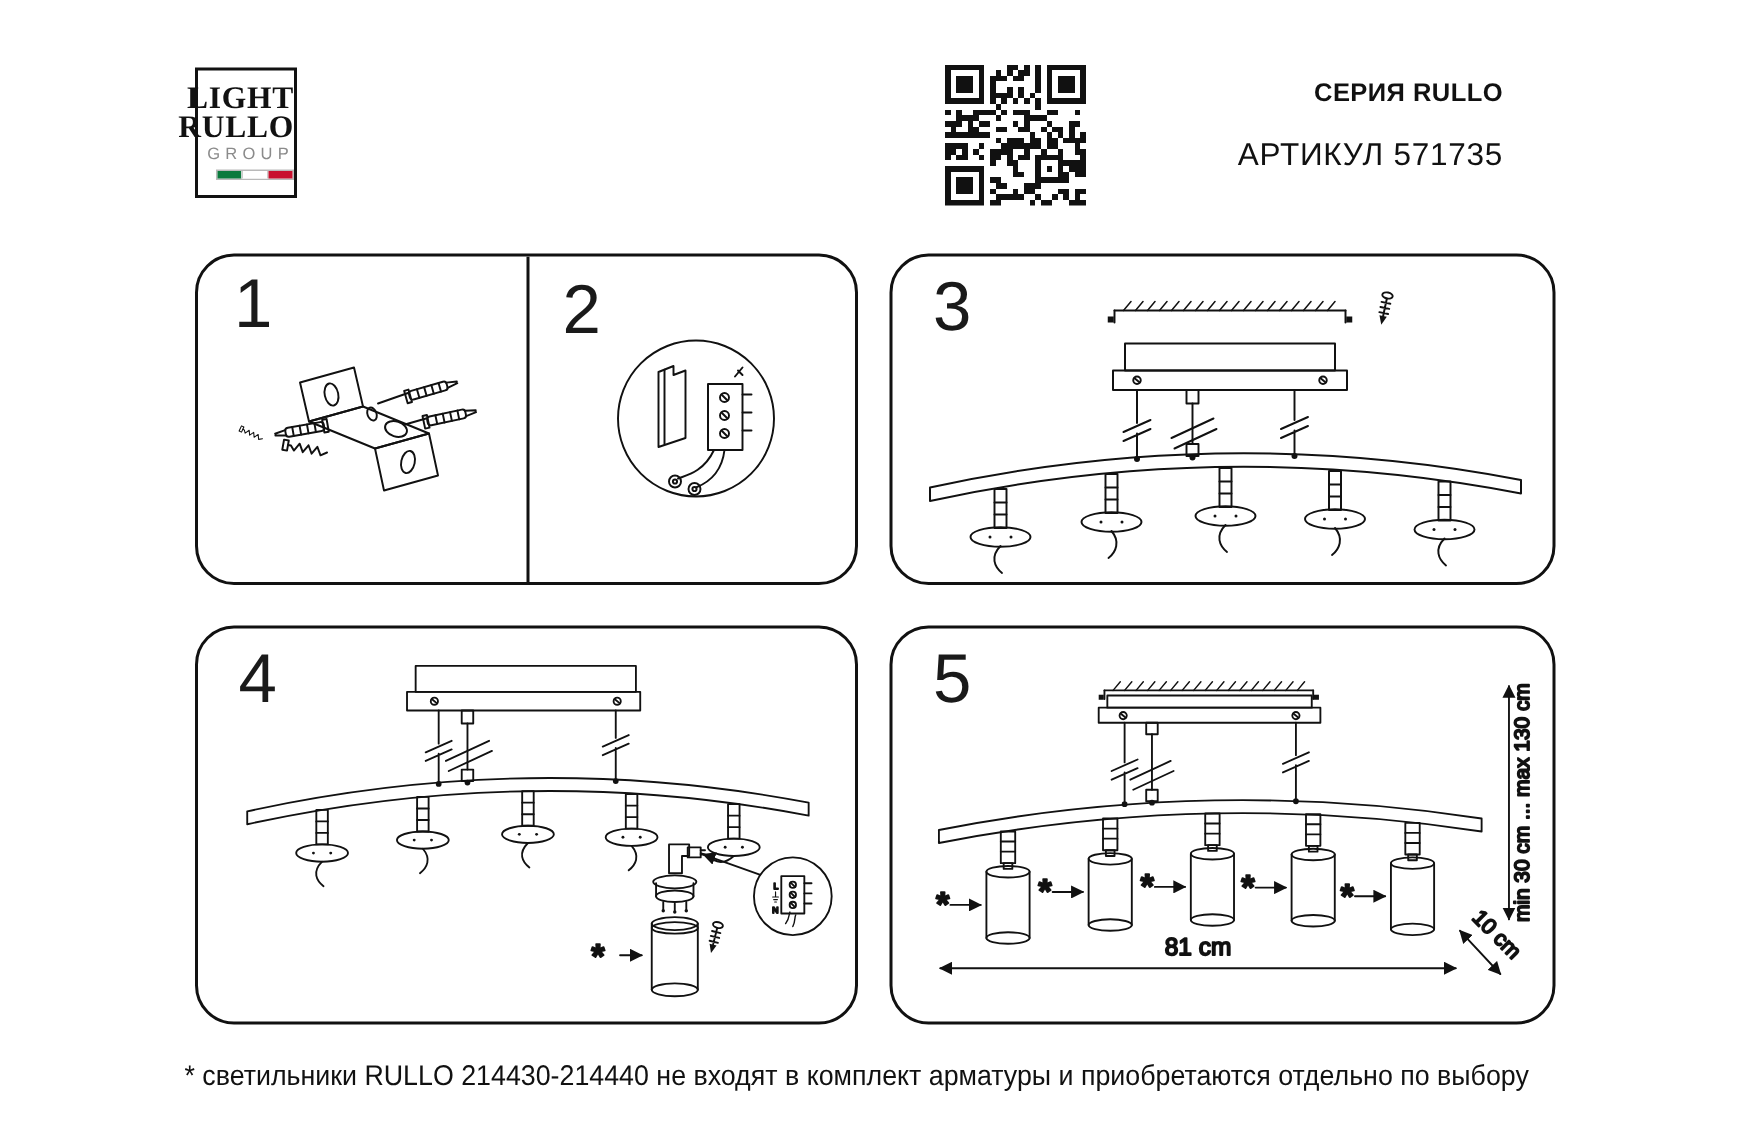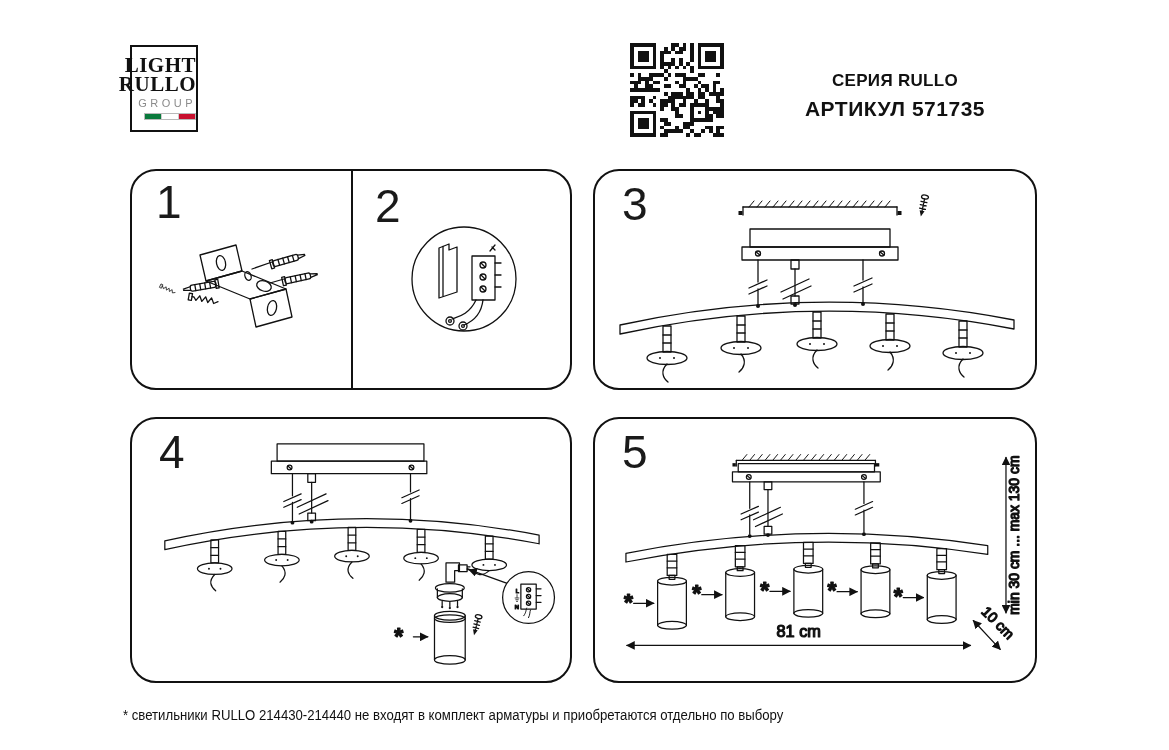--- a/index.html
+++ b/index.html
@@ -15,40 +15,40 @@
   .flag span{flex:1;}
   .f-g{background:#0a7a3c;}
   .f-w{background:#fff;border-left:1px solid #ccc;border-right:1px solid #ccc;}
   .f-r{background:#c8102e;}
 
   .title{position:absolute;left:233px;top:55px;margin:0;font-size:27px;font-weight:bold;line-height:30px;}
   .title span{display:block;transform:scaleX(.8);transform-origin:left;white-space:nowrap;}
 
   .qr{position:absolute;left:630px;top:43px;width:94px;height:94px;shape-rendering:crispEdges;}
 
-  .series{position:absolute;left:788px;top:71px;width:214px;text-align:center;}
+  .series{position:absolute;left:788px;top:52px;width:214px;text-align:right;}
   .series-name{font-size:17px;font-weight:bold;letter-spacing:.3px;}
-  .article{font-size:21px;font-weight:bold;margin-top:6px;letter-spacing:.5px;}
+  .article{font-size:21px;font-weight:normal;margin-top:20px;letter-spacing:.5px;}
 
   
   .panel{position:absolute;border:2px solid #111;border-radius:26px;background:#fff;box-sizing:border-box;overflow:hidden;}
   .box12{left:130px;top:169px;width:442px;height:221px;}
   .box3 {left:593px;top:169px;width:444px;height:221px;}
   .box4 {left:130px;top:417px;width:442px;height:266px;}
   .box5 {left:593px;top:417px;width:444px;height:266px;}
   .divider{position:absolute;left:219px;top:0;width:2px;height:100%;background:#111;}
   .num{position:absolute;font-size:46px;line-height:1;color:#1a1a1a;}
   .n1{left:24px;top:8px;} .n2{left:243px;top:12px;}
   .n3,.n4,.n5{left:27px;top:10px;}
   svg.art{position:absolute;left:0;top:0;width:100%;height:100%;}
   svg.art1{width:219px;height:217px;}
   svg.art2{left:221px;width:217px;height:217px;}
 
   
-  .footer{position:absolute;left:123px;top:707px;font-size:14px;white-space:nowrap;}
+  .footer{position:absolute;left:123px;top:707px;font-size:19px;white-space:nowrap;}
   .footer span{display:inline-block;transform:scaleX(.94);transform-origin:left;}
 
   
   svg text{font-family:"Liberation Sans",sans-serif;fill:#111;}
   .ln{stroke:#111;fill:none;stroke-width:1.3;stroke-linecap:round;stroke-linejoin:round;}
   .fl{fill:#111;stroke:none;}
 </style>
 </head>
 <body>
 

